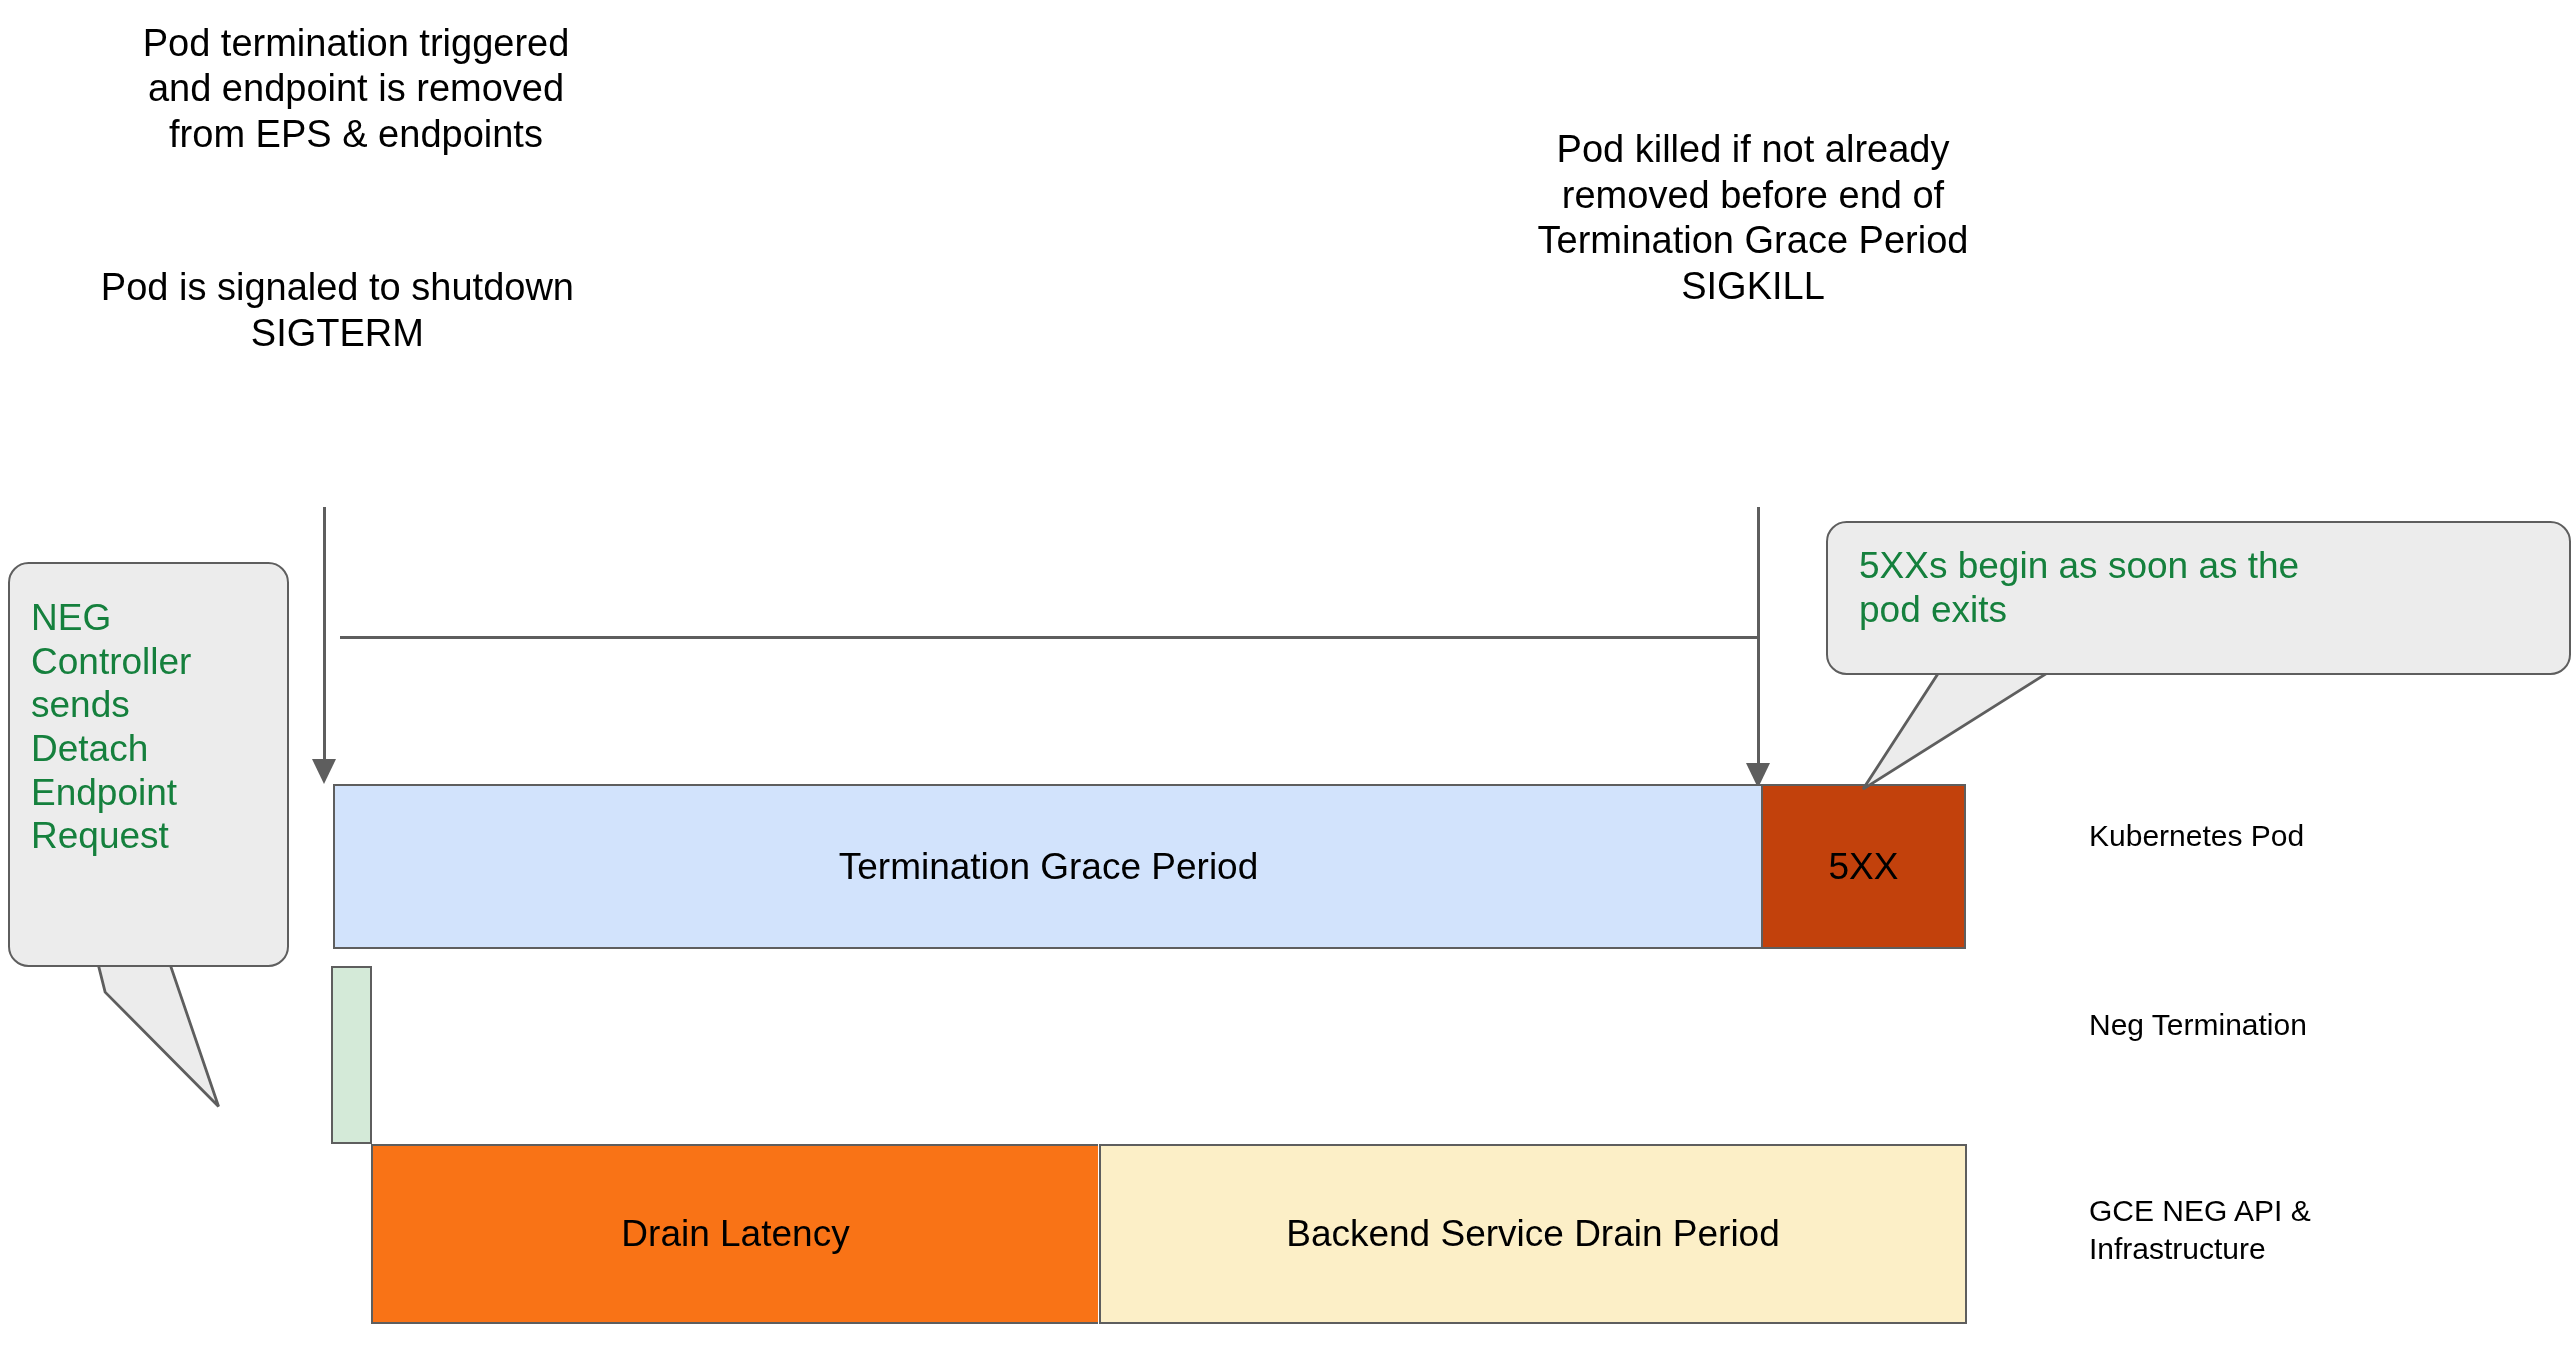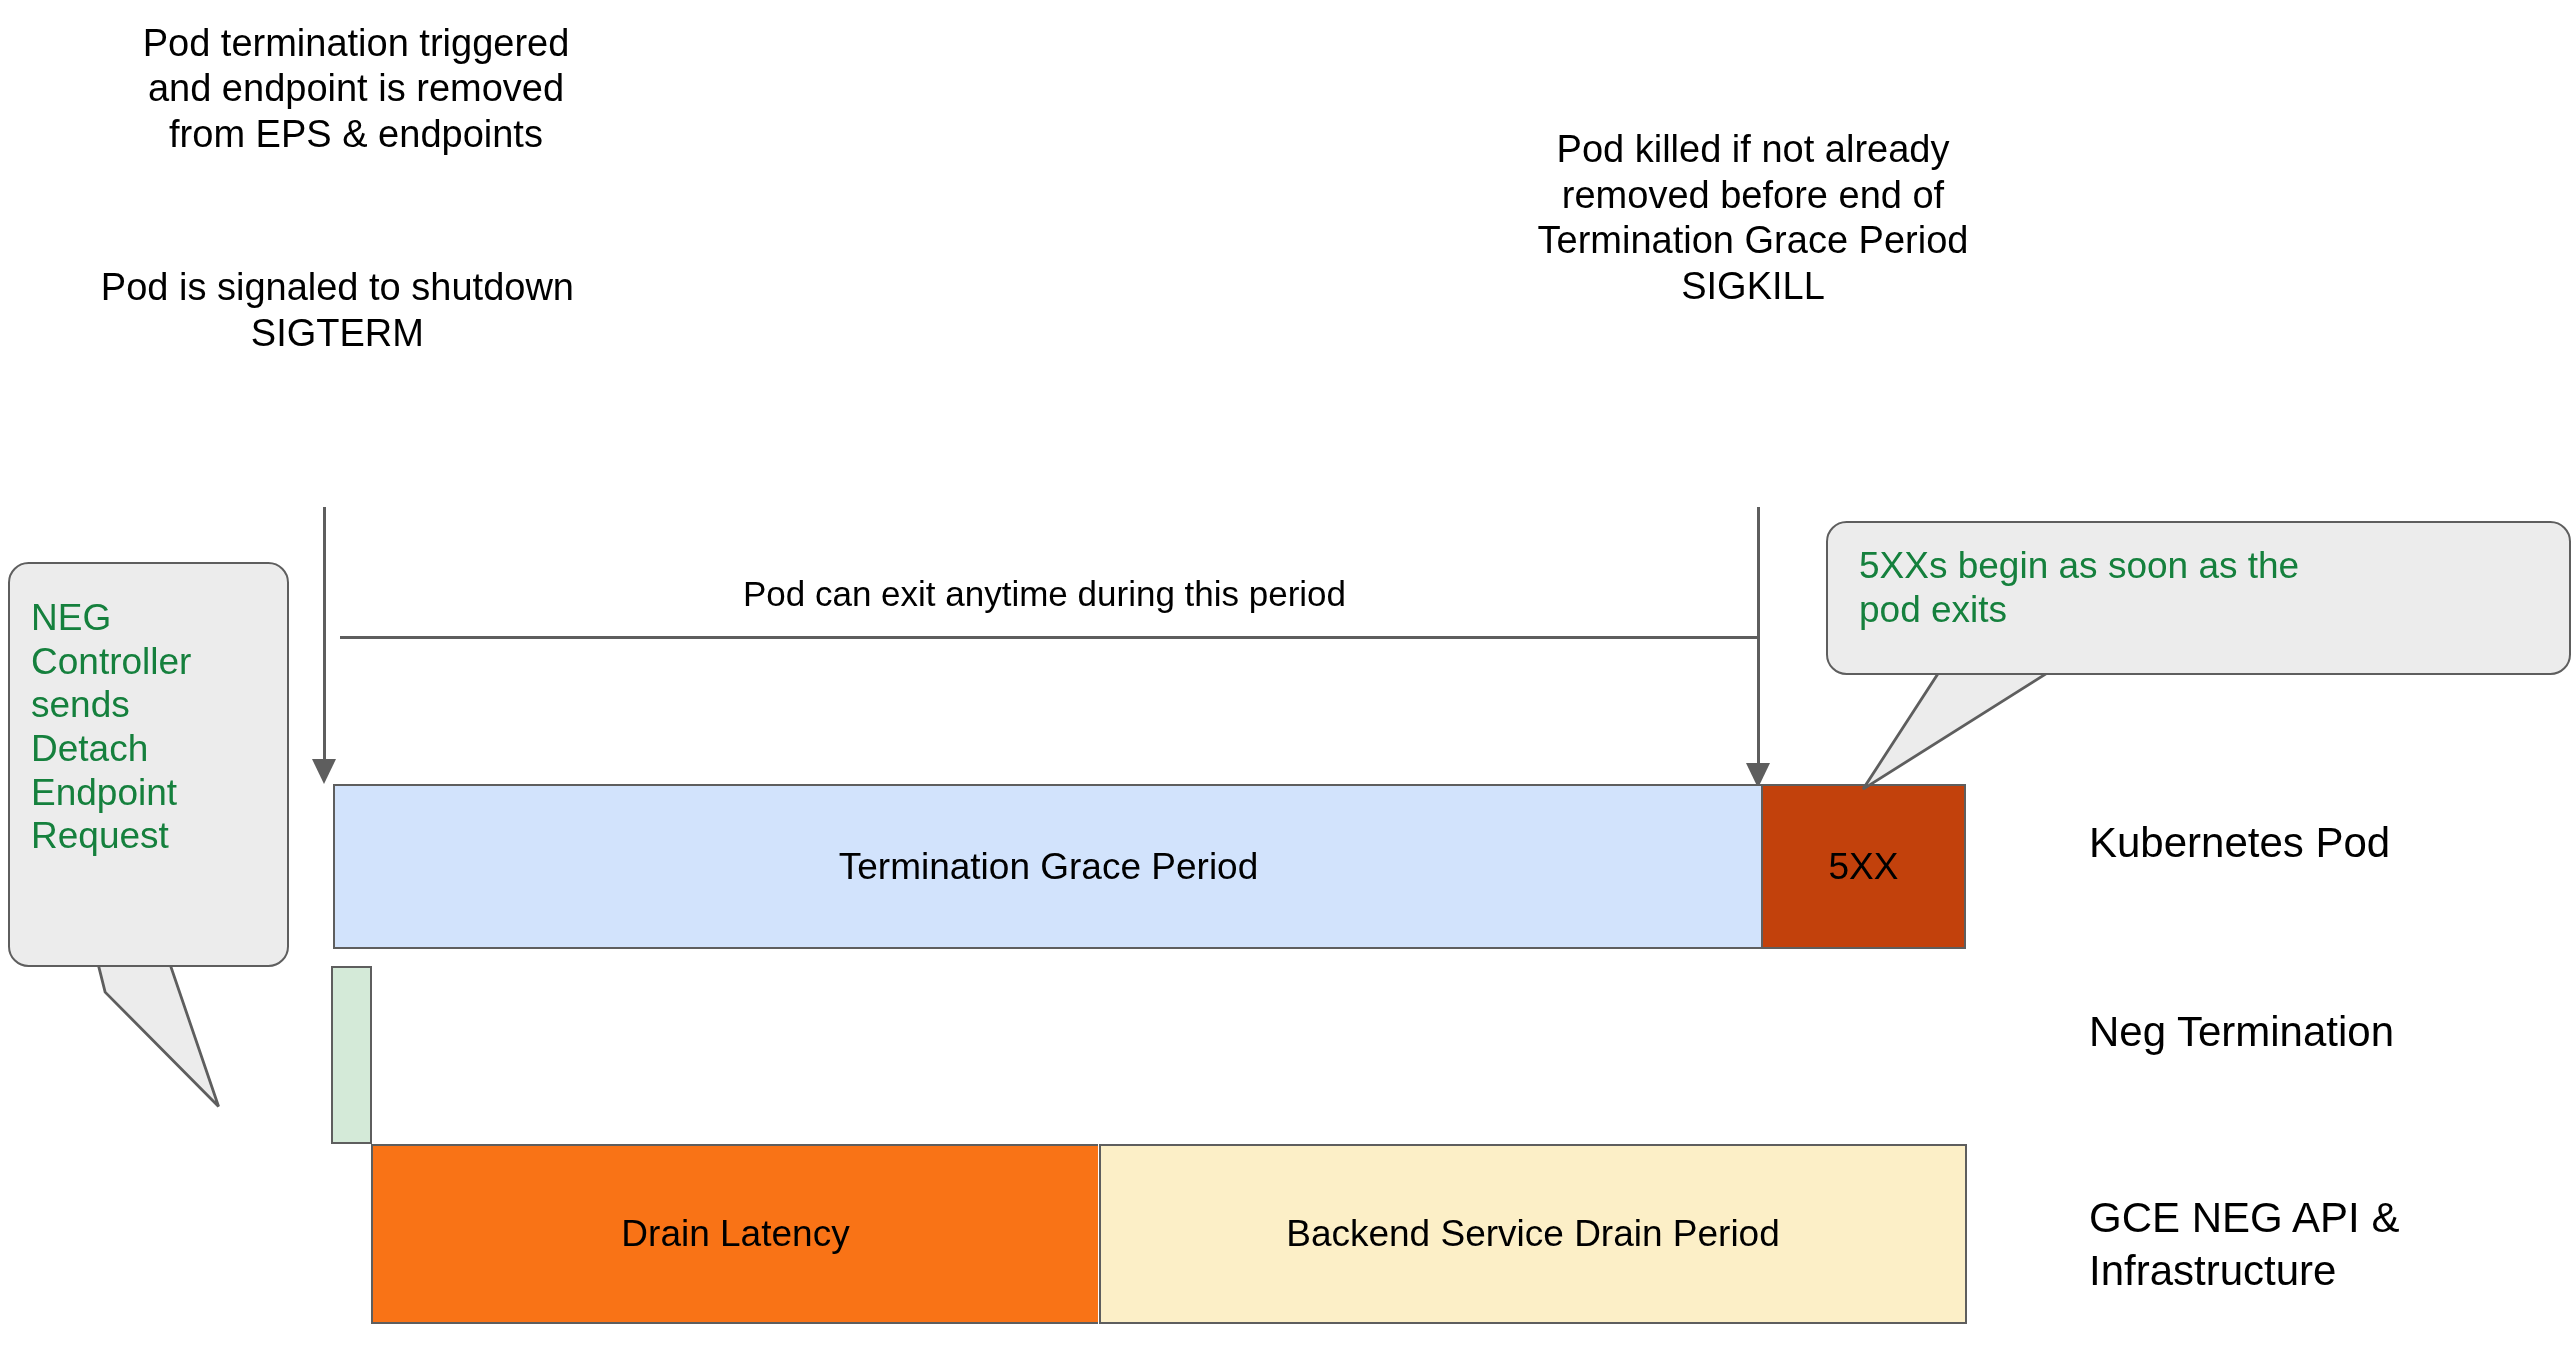--- a/index.html
+++ b/index.html
@@ -104,21 +104,21 @@
     background: #f97316;
     border-right: none;
   }
   #bar-bsdt {
     left: 1099px; top: 1144px; width: 868px;  height: 180px;
     background: #fcefc7;
   }
 
   
   .row-label {
-    font-size: 42px;
+    font-size: 30px;
     line-height: 1.25;
     color: #000;
     white-space: pre-line;
   }
   #row-label-pod  { left: 2089px; top: 817px;  width: 487px; }
   #row-label-neg  { left: 2089px; top: 1006px; width: 487px; }
   #row-label-gce  { left: 2089px; top: 1192px; width: 487px; }
 
   
   .callout-box {
@@ -157,21 +157,20 @@
 from EPS &amp; endpoints</div>
 
   <div class="abs top-note" id="note-left-b">Pod is signaled to shutdown
 SIGTERM</div>
 
   <div class="abs top-note" id="note-right">Pod killed if not already
 removed before end of
 Termination Grace Period
 SIGKILL</div>
 
-  <div class="abs" id="period-label">Pod can exit anytime during this period</div>
   <div class="abs" id="period-rule"></div>
 
   <div class="abs marker-arrow" id="arrow-left">
     <div class="shaft"></div>
     <div class="head"></div>
   </div>
 
   <div class="abs marker-arrow" id="arrow-right">
     <div class="shaft"></div>
     <div class="head"></div>

